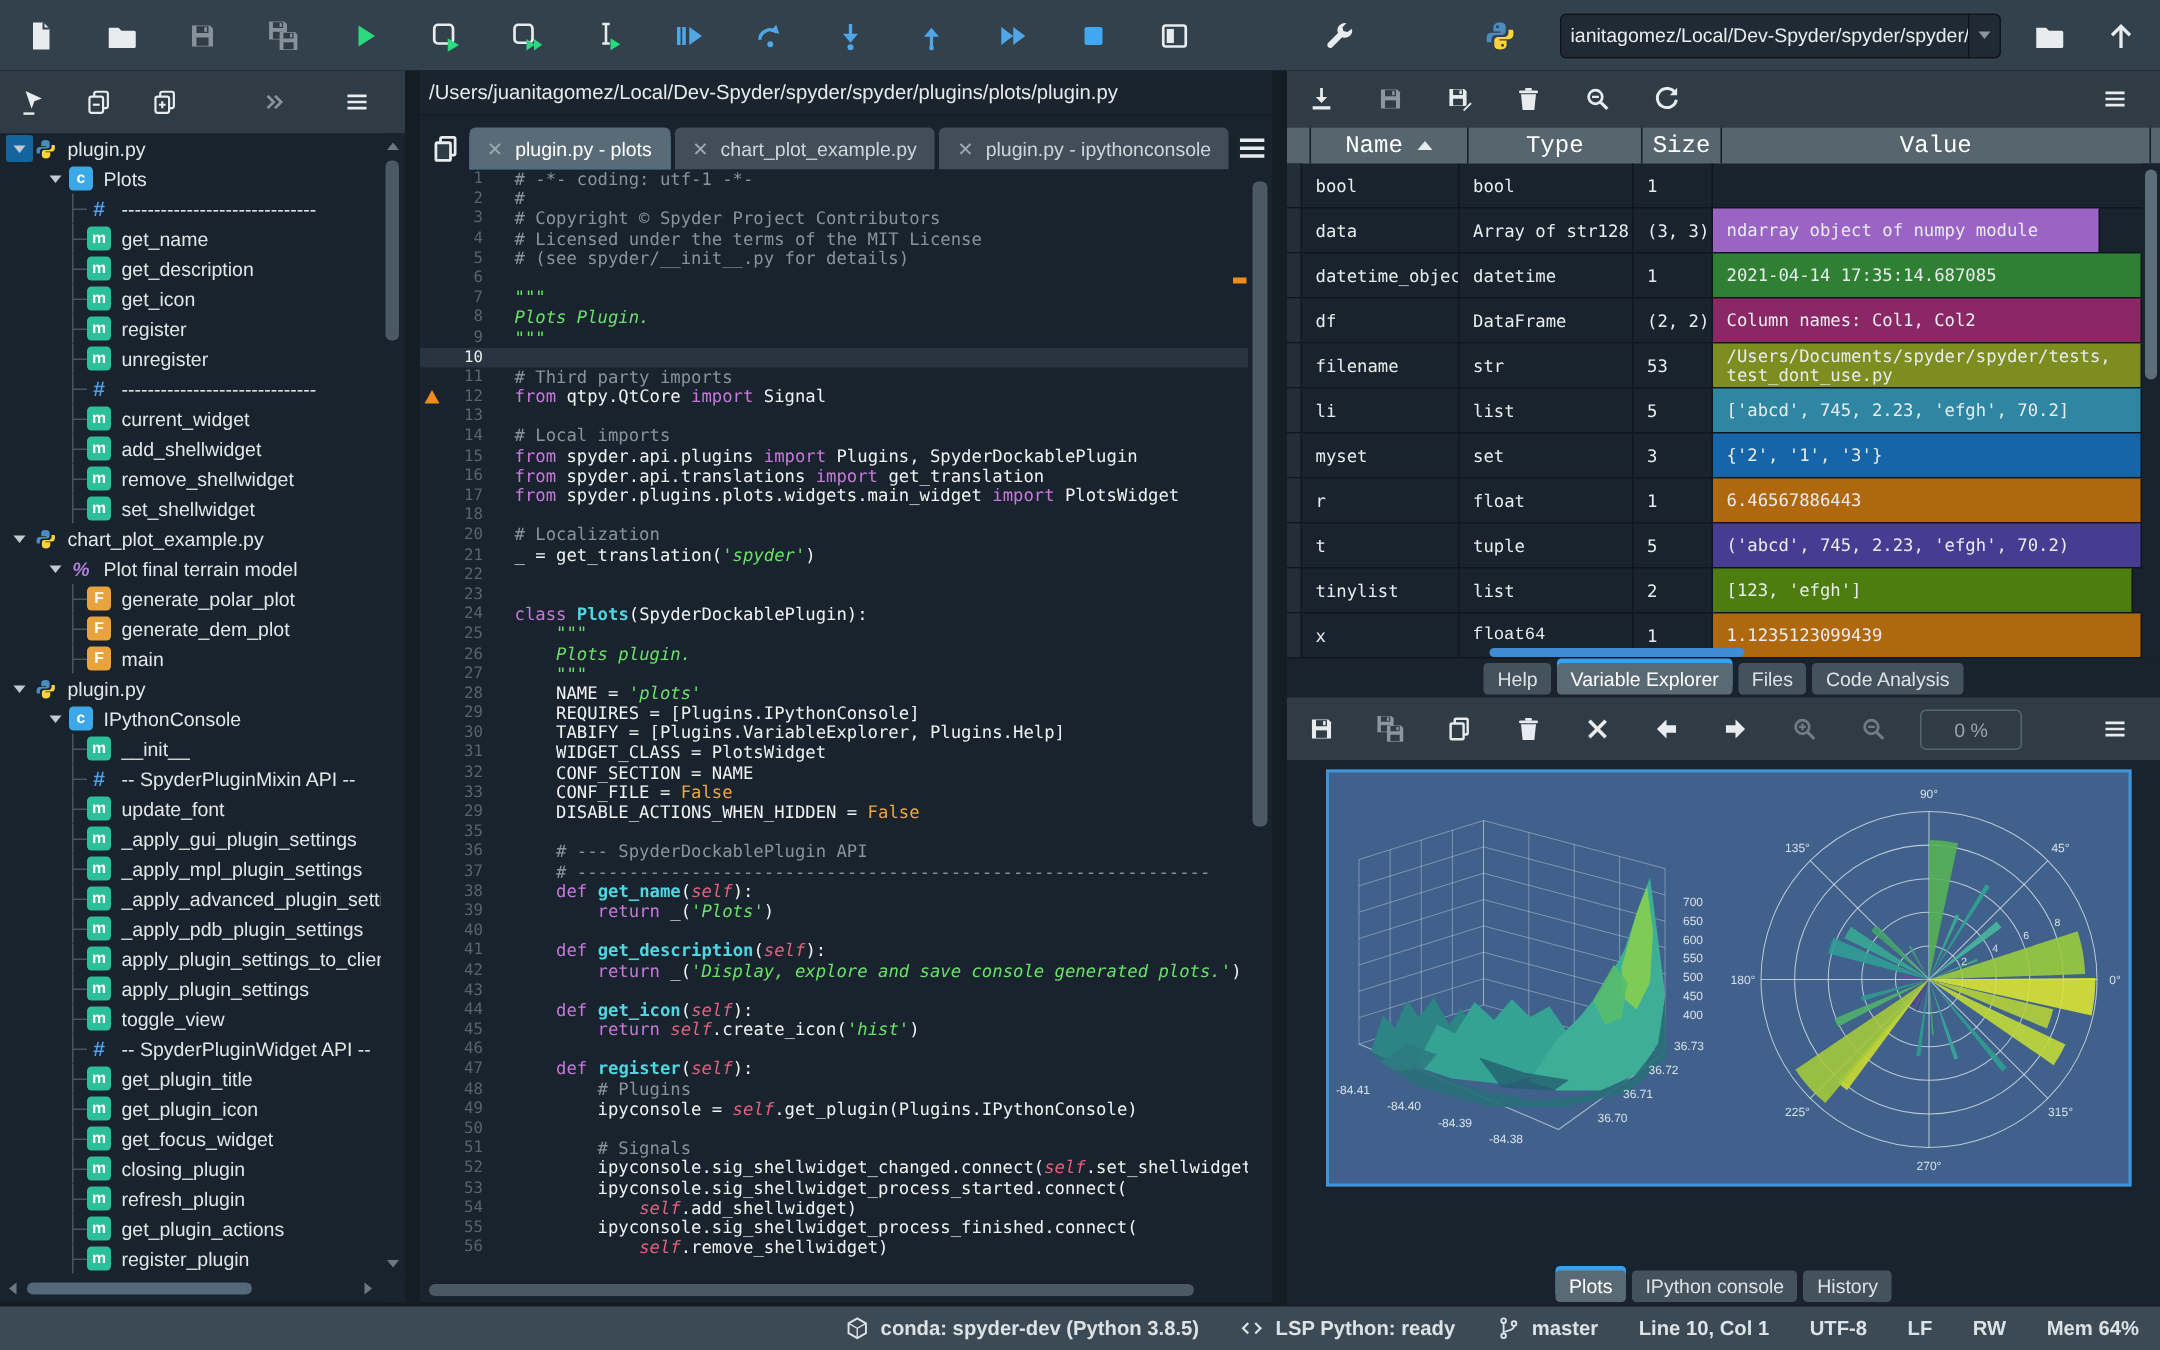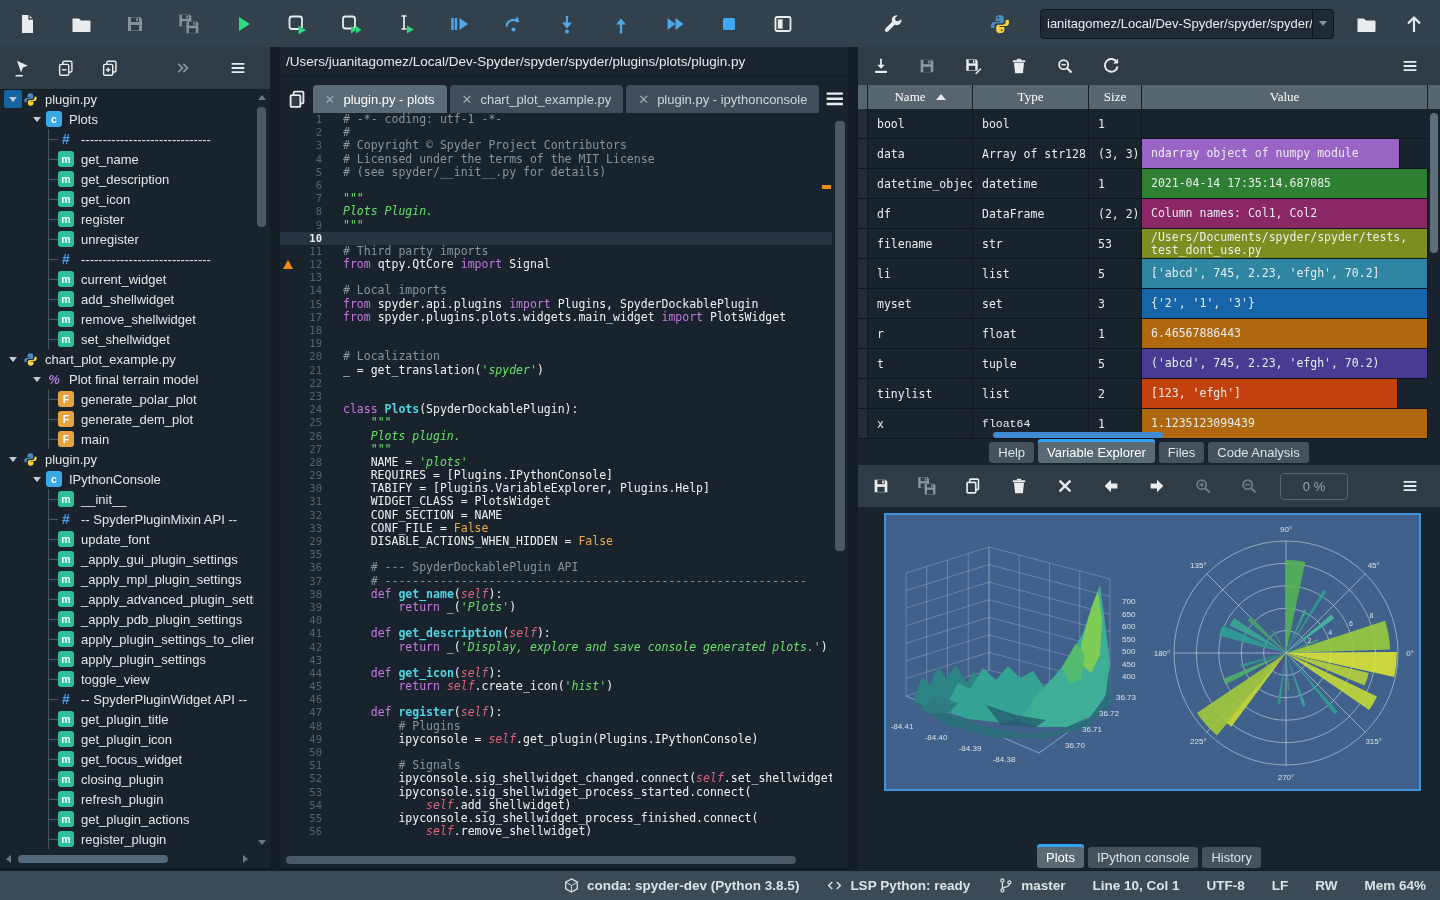--- a/index.html
+++ b/index.html
@@ -59,32 +59,32 @@
   .ftab .x{color:#9FA9B0;margin-right:8px;font-size:13px;}
   .ftab.active{background:#5A6B78;color:#FFFFFF;box-shadow:0 3px 0 #35A1F2;}
   #tab-switcher{width:30px;height:28px;display:flex;align-items:center;justify-content:center;margin:0 4px 0 6px;}
   #tab-menu{margin-left:auto;width:34px;height:28px;display:flex;align-items:center;justify-content:center;}
 
   #editor{left:0;top:66px;width:568px;height:739px;background:#19232D;overflow:hidden;font-family:"DejaVu Sans Mono",monospace;}
   .line{height:13.2px;display:flex;align-items:center;font-size:11.5px;line-height:13.2px;white-space:pre;}
   .line .mark{width:16px;flex:0 0 auto;display:flex;align-items:center;justify-content:center;}
   .line .num{width:26px;flex:0 0 auto;text-align:right;color:#56646E;font-size:10.5px;}
   .line .code{padding-left:21px;flex:1;overflow:hidden;}
-  .line.cur{background:#28343F;} .line.cur .num{color:#E9ECEE;font-weight:bold;}
+  .line.cur{background:#28343F;} .line.cur .num{color:#E9ECEE;font-weight:normal;}
   .warn{width:0;height:0;border-left:5px solid transparent;border-right:5px solid transparent;border-bottom:9px solid #EE8B1C;}
   .tk-c{color:#859699;} .tk-k{color:#C678DD;} .tk-s{color:#69E169;font-style:italic;}
   .tk-d{color:#4FD6E3;font-weight:bold;} .tk-e{color:#E0607E;font-style:italic;} .tk-o{color:#EFA640;} .tk-p{color:#F0F2F3;}
   #ed-vscroll{left:552px;top:66px;width:16px;height:739px;}
   #ed-flag{position:absolute;left:542px;top:138px;width:9px;height:4px;background:#EE8B1C;}
   #ed-hscroll{left:0;top:805px;width:552px;height:16px;}
 
   
   #ve-table{position:absolute;left:0;top:38px;width:582px;height:354px;font-family:"DejaVu Sans Mono",monospace;}
-  #ve-head{display:flex;height:24px;background:#57656F;color:#FFFFFF;font-family:Liberation Serif, serif;
-    font-size:13px;align-items:center;}
+  #ve-head{display:flex;height:24px;background:#57656F;color:#FFFFFF;font-family:Liberation Mono, monospace;
+    font-size:16px;align-items:center;justify-content:center;}
   #ve-head .hc{border-right:1px solid #141C24;height:100%;display:flex;align-items:center;justify-content:center;box-sizing:border-box;}
   .ve-row{display:flex;height:30px;border-bottom:1px solid #10161D;box-sizing:border-box;}
   .ve-cell{border-right:1px solid #10161D;box-sizing:border-box;display:flex;align-items:center;color:#E9ECEE;
     font-size:11.5px;padding-left:9px;overflow:hidden;white-space:nowrap;}
   .ve-val{white-space:pre-line;line-height:12.5px;}
   .sortarrow{width:0;height:0;border-left:5px solid transparent;border-right:5px solid transparent;border-bottom:6px solid #E9ECEE;margin-left:10px;}
   #ve-vscroll{left:570px;top:62px;width:12px;height:330px;}
   #ve-hscroll{left:10px;top:384px;width:560px;height:8px;}
 
   .tabs-row{position:absolute;width:582px;height:26px;background:#19232D;display:flex;align-items:center;justify-content:center;gap:4px;}
@@ -549,23 +549,23 @@
         <div class="line"><span class="mark"></span><span class="num">6</span><span class="code"></span></div>
         <div class="line"><span class="mark"></span><span class="num">7</span><span class="code"><span class="tk-s">"""</span></span></div>
         <div class="line"><span class="mark"></span><span class="num">8</span><span class="code"><span class="tk-s">Plots Plugin.</span></span></div>
         <div class="line"><span class="mark"></span><span class="num">9</span><span class="code"><span class="tk-s">"""</span></span></div>
         <div class="line cur"><span class="mark"></span><span class="num">10</span><span class="code"></span></div>
         <div class="line"><span class="mark"></span><span class="num">11</span><span class="code"><span class="tk-c"># Third party imports</span></span></div>
         <div class="line"><span class="mark"><span class="warn"></span></span><span class="num">12</span><span class="code"><span class="tk-k">from</span><span class="tk-p"> qtpy.QtCore </span><span class="tk-k">import</span><span class="tk-p"> Signal</span></span></div>
         <div class="line"><span class="mark"></span><span class="num">13</span><span class="code"></span></div>
         <div class="line"><span class="mark"></span><span class="num">14</span><span class="code"><span class="tk-c"># Local imports</span></span></div>
         <div class="line"><span class="mark"></span><span class="num">15</span><span class="code"><span class="tk-k">from</span><span class="tk-p"> spyder.api.plugins </span><span class="tk-k">import</span><span class="tk-p"> Plugins, SpyderDockablePlugin</span></span></div>
+        <div class="line"><span class="mark"></span><span class="num">16</span><span class="code"><span class="tk-k">from</span><span class="tk-p"> spyder.api.translations </span><span class="tk-k">import</span><span class="tk-p"> get_translation</span></span></div>
         <div class="line"><span class="mark"></span><span class="num">17</span><span class="code"><span class="tk-k">from</span><span class="tk-p"> spyder.plugins.plots.widgets.main_widget </span><span class="tk-k">import</span><span class="tk-p"> PlotsWidget</span></span></div>
         <div class="line"><span class="mark"></span><span class="num">18</span><span class="code"></span></div>
-        <div class="line"><span class="mark"></span><span class="num">19</span><span class="code"></span></div>
         <div class="line"><span class="mark"></span><span class="num">20</span><span class="code"><span class="tk-c"># Localization</span></span></div>
         <div class="line"><span class="mark"></span><span class="num">21</span><span class="code"><span class="tk-p">_ = get_translation(</span><span class="tk-s">'spyder'</span><span class="tk-p">)</span></span></div>
         <div class="line"><span class="mark"></span><span class="num">22</span><span class="code"></span></div>
         <div class="line"><span class="mark"></span><span class="num">23</span><span class="code"></span></div>
         <div class="line"><span class="mark"></span><span class="num">24</span><span class="code"><span class="tk-k">class</span><span class="tk-p"> </span><span class="tk-d">Plots</span><span class="tk-p">(SpyderDockablePlugin):</span></span></div>
         <div class="line"><span class="mark"></span><span class="num">25</span><span class="code"><span class="tk-p">    </span><span class="tk-s">"""</span></span></div>
         <div class="line"><span class="mark"></span><span class="num">26</span><span class="code"><span class="tk-p">    </span><span class="tk-s">Plots plugin.</span></span></div>
         <div class="line"><span class="mark"></span><span class="num">27</span><span class="code"><span class="tk-p">    </span><span class="tk-s">"""</span></span></div>
         <div class="line"><span class="mark"></span><span class="num">28</span><span class="code"><span class="tk-p">    NAME = </span><span class="tk-s">'plots'</span></span></div>
         <div class="line"><span class="mark"></span><span class="num">29</span><span class="code"><span class="tk-p">    REQUIRES = [Plugins.IPythonConsole]</span></span></div>
@@ -730,21 +730,21 @@
           <div class="ve-cell" style="width: 105px;">t</div>
           <div class="ve-cell" style="width: 116px;">tuple</div>
           <div class="ve-cell" style="width: 53px;">5</div>
           <div class="ve-cell ve-val" style="width: 286px; background: rgb(71, 60, 145);">('abcd', 745, 2.23, 'efgh', 70.2)</div>
         </div>
         <div class="ve-row">
           <div class="ve-cell" style="width: 10px; background: rgb(35, 46, 56);"></div>
           <div class="ve-cell" style="width: 105px;">tinylist</div>
           <div class="ve-cell" style="width: 116px;">list</div>
           <div class="ve-cell" style="width: 53px;">2</div>
-          <div class="ve-cell ve-val" style="width: 256px; background: #c2410c;">[123, 'efgh']</div>
+          <div class="ve-cell ve-val" style="width: 280px; background: #4d7c0f;">[123, 'efgh']</div>
         </div>
         <div class="ve-row">
           <div class="ve-cell" style="width: 10px; background: rgb(35, 46, 56);"></div>
           <div class="ve-cell" style="width: 105px;">x</div>
           <div class="ve-cell" style="width: 116px; font-family: Liberation Mono, monospace;">float64</div>
           <div class="ve-cell" style="width: 53px;">1</div>
           <div class="ve-cell ve-val" style="width: 286px; background: rgb(176, 104, 15);">1.1235123099439</div>
         </div>
       </div>
     <div id="ve-vscroll" class="abs sb">

